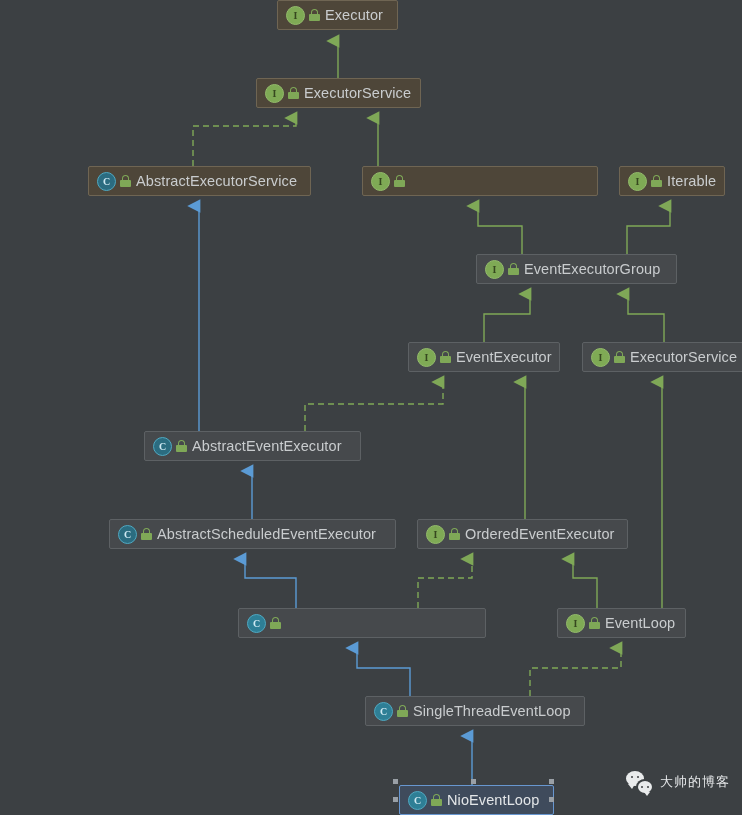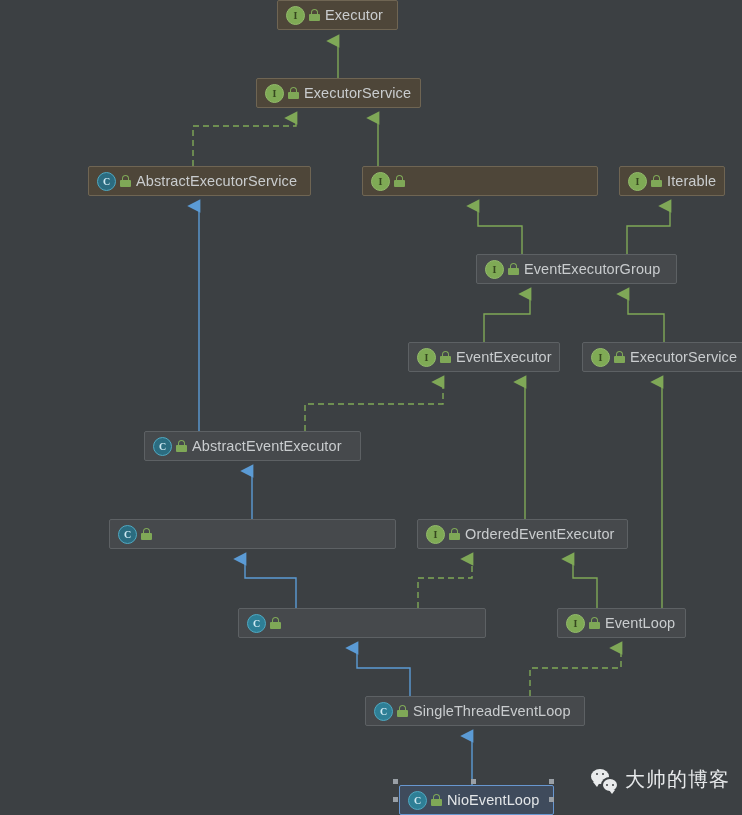--- a/index.html
+++ b/index.html
@@ -89,21 +89,21 @@
 
   
   #watermark{
     position:absolute;
     right:12px;bottom:22px;
     display:flex;align-items:center;gap:8px;
     z-index:20;
   }
   #watermark .wm-text{
     color:#e6e8ea;
-    font-size:20px;
+    font-size:13px;
     font-family:"DejaVu Sans",sans-serif;
     letter-spacing:1px;
   }
   .wechat{width:26px;height:22px;position:relative;flex:0 0 26px;}
   .wechat .bubA{
     position:absolute;left:0;top:0;width:18px;height:15px;
     background:#e9ebec;border-radius:50%;
   }
   .wechat .bubA:after{
     content:"";position:absolute;left:2px;bottom:-3px;
@@ -261,20 +261,21 @@
       </span>
     <span class="label">AbstractEventExecutor</span>
   </div>
 
   <div class="node grey" style="left:109px;top:519px;width:287px;">
     <span class="ico ico-c abstract">C</span>
     <span class="lock">
         <span class="shackle"></span>
         <span class="body"></span>
       </span>
+    <span class="label">AbstractScheduledEventExecutor</span>
   </div>
 
   <div class="node grey" style="left:417px;top:519px;width:211px;">
     <span class="ico ico-i">I</span>
     <span class="lock">
         <span class="shackle"></span>
         <span class="body"></span>
       </span>
     <span class="label">OrderedEventExecutor</span>
   </div>

